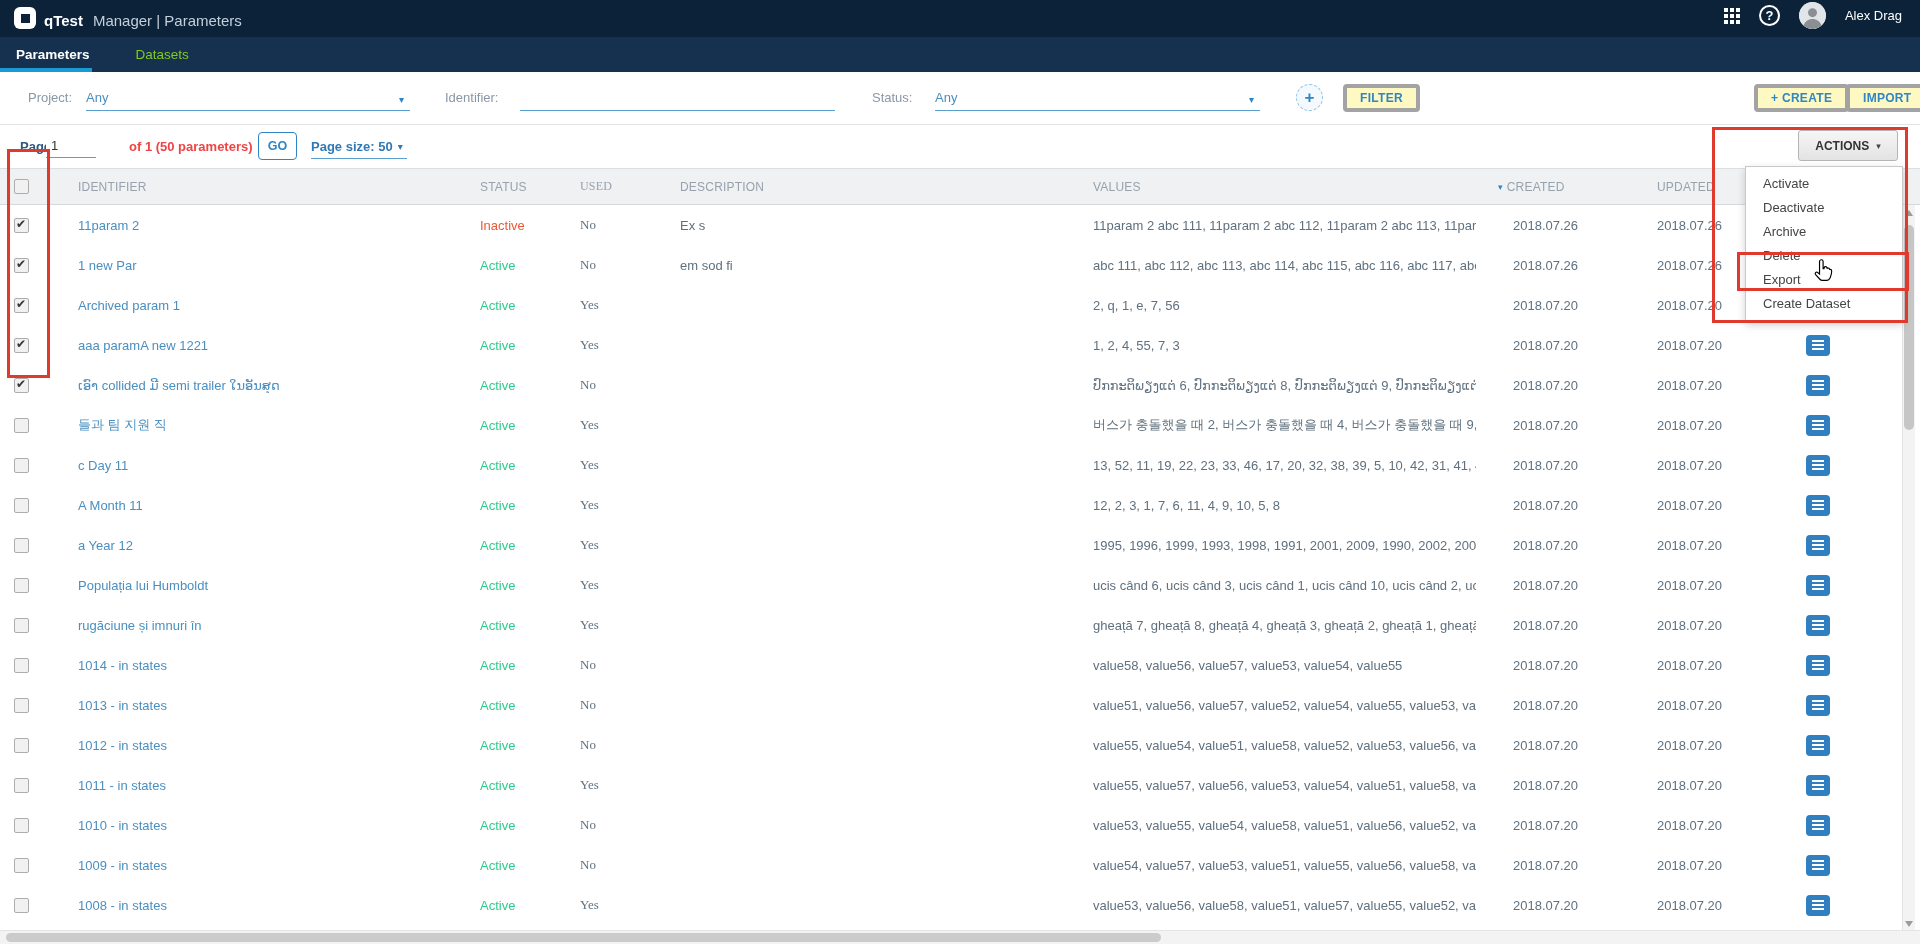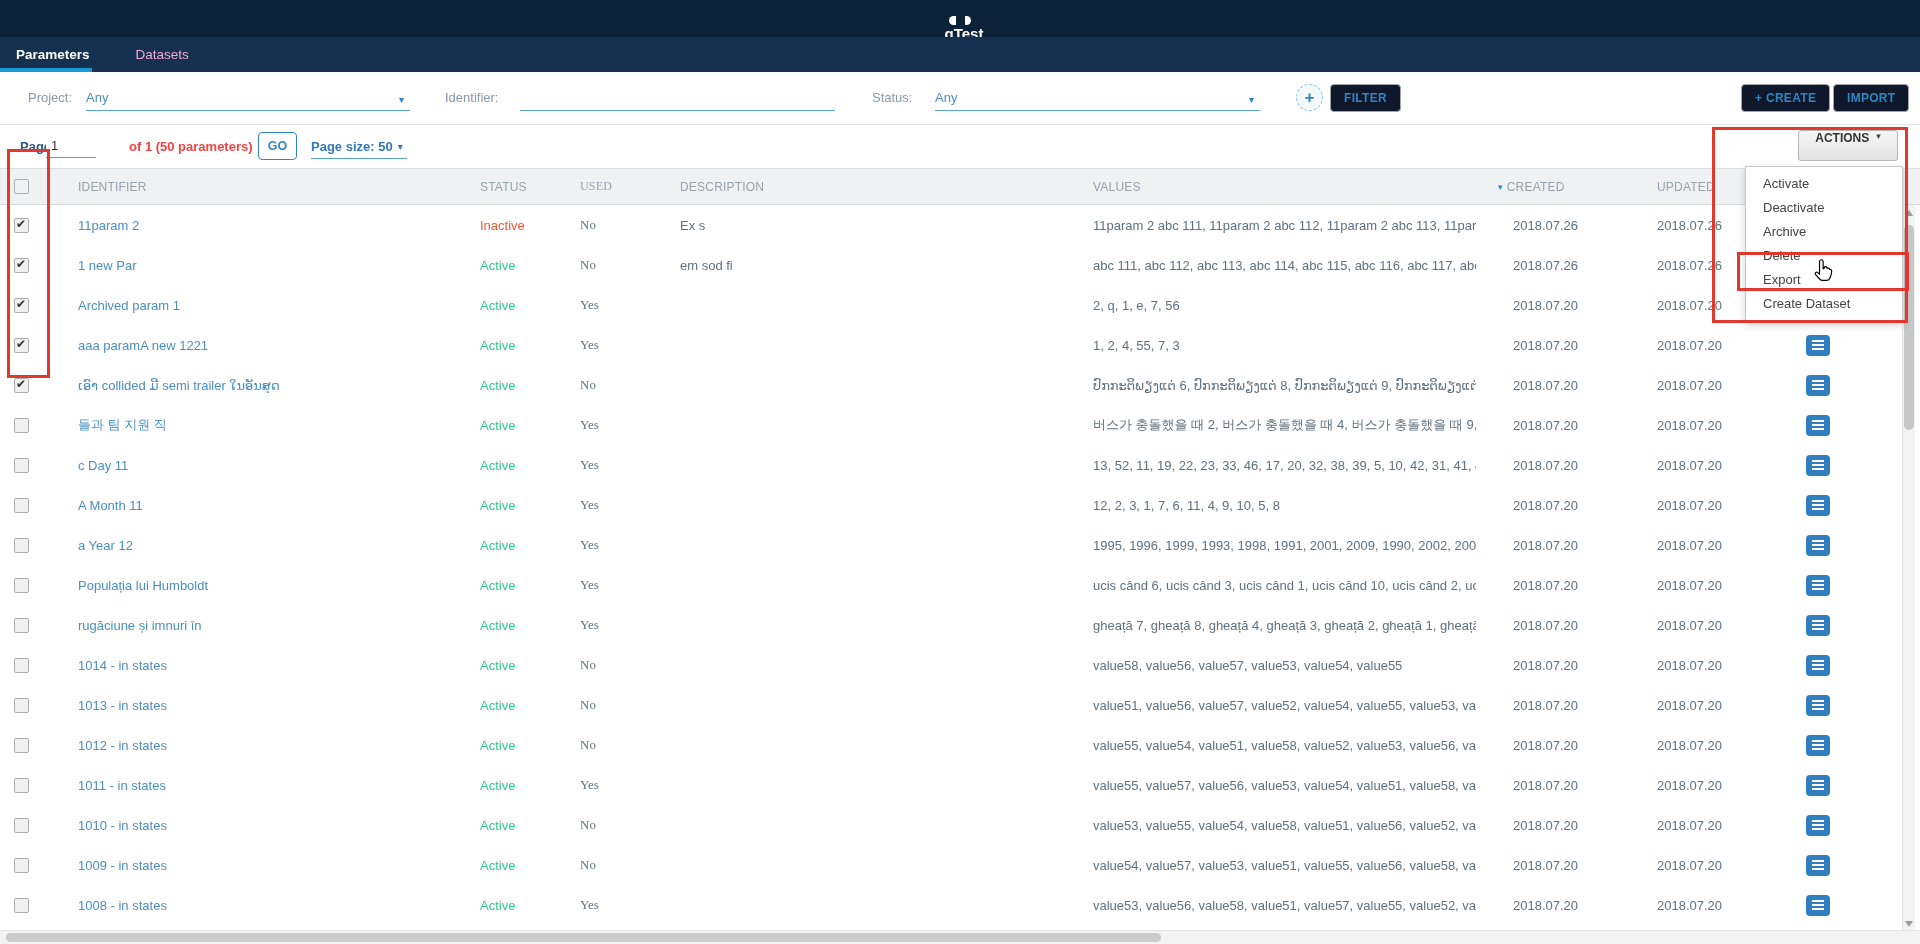--- a/index.html
+++ b/index.html
@@ -1,53 +1,53 @@
 <!DOCTYPE html>
 <html><head>
 <meta charset="utf-8">
 <style>
   * { box-sizing: border-box; margin: 0; padding: 0; }
   html,body { width:1920px; height:944px; overflow:hidden; background:#fff;
     font-family:"Liberation Sans","DejaVu Sans",sans-serif; font-size:13px; }
   .app { position:relative; width:1920px; height:944px; }
 
   
-  .topbar { height:37px; background:#0b2239; display:flex; align-items:center; padding:16px 14px;flex-direction:column; }
+  .topbar { height:37px; background:#0b2239; display:flex; align-items:flex-end; padding:8px 14px; }
   .logo { width:22px; height:22px; background:#fff; border-radius:6px; display:flex; align-items:center; justify-content:center; }
   .logo-inner { width:9px; height:9px; background:#0b2239; }
   .brand { color:#fff; font-weight:bold; font-size:15px; margin-left:8px; }
   .title { color:#c3cfdb; font-size:15px; margin-left:10px; }
   .top-right { margin-left:auto; display:flex; align-items:center; gap:19px; padding-right:4px; }
   .grid-icon { display:grid; grid-template-columns:repeat(3,4px); grid-gap:2px; }
   .grid-icon span { width:4px; height:4px; background:#fff; }
   .help-icon { width:21px; height:21px; border:2px solid #fff; border-radius:50%; color:#fff;
     font-weight:bold; font-size:13px; display:flex; align-items:center; justify-content:center; }
   .avatar { width:27px; height:27px; border-radius:50%; overflow:hidden; background:#e2e5e8; }
   .username { color:#fff; font-size:13px; }
 
   
   .tabbar { height:35px; background:#16314f; display:flex; align-items:center; padding:1px 16px; position:relative; }
   .tab { font-size:13.5px; margin-right:46px; cursor:default; }
   .tab.active { color:#fff; font-weight:bold; }
-  .tab.inactive { color:#f9a8d4; }
+  .tab.inactive { color:#84cc16; }
   .tab-underline { position:absolute; left:0; bottom:0; width:92px; height:4px; background:#1b9ad2; }
 
   
   .filterbar { position:relative; height:53px; background:#fff; border-bottom:1px solid #e2e5e8; }
   .flabel { position:absolute; top:18px; color:#8a97a5; font-size:13px; }
   .fselect, .finput { position:absolute; top:13px; height:26px; border-bottom:1px solid #5aa0cf;
     display:flex; align-items:flex-end; justify-content:space-between; padding:0 6px 5px 0; }
   .fvalue { color:#4a8fc0; font-size:13px; }
   .caret { color:#2e86c4; font-size:10px; }
   .finput input { border:none; outline:none; width:100%; font-size:13px; color:#444; background:transparent; }
   .plus-circle { position:absolute; left:1296px; top:12px; width:27px; height:27px; border:1px dashed #8fc1e3;
     border-radius:50%; background:#f3f9fd; color:#2e86c4; font-size:17px; font-weight:bold;
     display:flex; align-items:center; justify-content:center; }
-  .btn { position:absolute; top:12px; height:28px; border:1px solid #a3a3a3; border-radius:4px; background:#0f172a;
-    color:#2e86c4; font-weight:bold; font-size:12px; display:flex; align-items:center; padding:0 13px; letter-spacing:.3px; }
+  .btn { position:absolute; top:12px; height:28px; border:4px solid #a3a3a3; border-radius:4px; background:#fef9c3;
+    color:#2e86c4; font-weight:bold; font-size:12px; display:flex; align-items:center; padding:0 13px; letter-spacing:.3px;margin-left:13px; }
 
   
   .pagerbar { position:relative; height:43px; background:#fff; }
   .plabel { position:absolute; left:20px; top:14px; color:#31597f; font-weight:bold; font-size:13px; }
   .pinput { position:absolute; left:46px; top:9px; width:50px; height:24px; border:none;
     border-bottom:1px solid #5aa0cf; font-size:13px; color:#333; padding:0 5px; outline:none; }
   .pof { position:absolute; left:129px; top:14px; color:#ef4444; font-weight:bold; font-size:13px; }
   .go { position:absolute; left:258px; top:7px; width:39px; height:28px; border:1px solid #2e86c4; border-radius:4px;
     background:#fff; color:#2e86c4; font-weight:bold; font-size:12.5px; display:flex; align-items:center; justify-content:center; }
   .psize { position:absolute; left:311px; top:9px; height:25px; border-bottom:1px solid #5aa0cf;
@@ -75,21 +75,21 @@
   .st-active { color:#2fca8f; }
   .st-inactive { color:#eb5a33; }
   .txt { color:#60707e; }
   .burger { width:24px; height:21px; border-radius:4px; background:#2f7fc1; margin-left:36px;
     display:flex; flex-direction:column; align-items:center; justify-content:center; gap:2px; }
   .burger span { display:block; width:12px; height:2px; background:#fff; }
 
   
   .actions-btn { position:absolute; left:1798px; top:130px; width:100px; height:31px; z-index:5;
     background:linear-gradient(#f6f6f6,#e3e3e3); border:1px solid #b5b5b5; border-radius:3px;
-    color:#333; font-size:12px; font-weight:bold; display:flex; align-items:flex-start; justify-content:center; gap:7px; }
+    color:#333; font-size:12px; font-weight:bold; display:flex; align-items:center; justify-content:center; gap:7px; }
   .actions-btn .dk-caret { font-size:9px; color:#444; }
   .dropdown { position:absolute; left:1745px; top:166px; width:158px; background:#fff; z-index:6;
     border:1px solid #c9c9c9; box-shadow:0 3px 8px rgba(0,0,0,.18); padding:5px 0; list-style:none; }
   .dropdown li { height:24px; line-height:24px; padding-left:17px; font-size:13px; color:#444; }
   .red-box { position:absolute; border:3px solid #e0392e; z-index:20; }
   .red-left { left:7px; top:149px; width:43px; height:229px; }
   .red-right { left:1712px; top:127px; width:196px; height:196px; }
   .red-export { left:1737px; top:252px; width:172px; height:39px; z-index:21; }
   .cursor { position:absolute; left:1813px; top:258px; z-index:30; }
 

